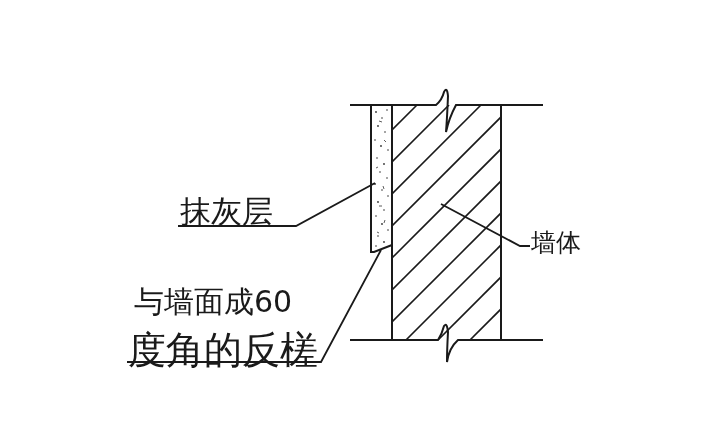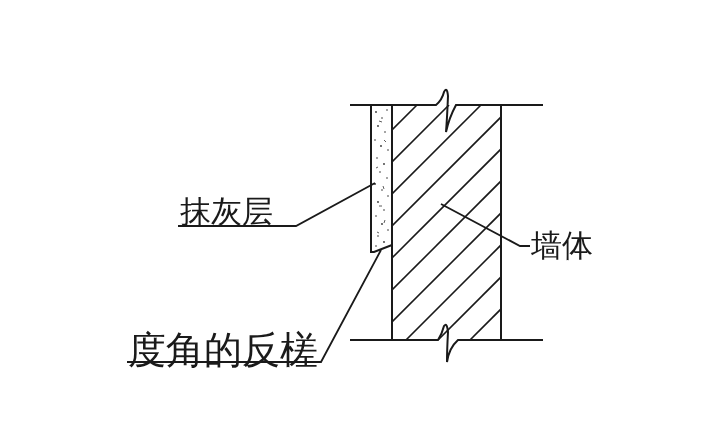--- a/index.html
+++ b/index.html
@@ -76,15 +76,16 @@
     </g>
 
     <g stroke="#1a1a1a" stroke-width="1.8" fill="none">
       <polyline points="138,226 256,226 335,183"></polyline>
       <polyline points="401,204 480,246 490,246"></polyline>
       <polyline points="87,362 281,362 341,250"></polyline>
     </g>
   </svg>
 
   <div class="lbl" style="left:140px;top:196px;font-size:31px;">抹灰层</div>
-  <div class="lbl" style="left:491px;top:230px;font-size:31px;">墙体</div>
+  <div class="lbl" style="left:491px;top:230px;font-size:25px;">墙体</div>
+  <div class="lbl" style="left:94px;top:287px;font-size:30px;">与墙面成60</div>
   <div class="lbl" style="left:88px;top:331px;font-size:38px;">度角的反槎</div>
 </div>
 
 </body></html>

